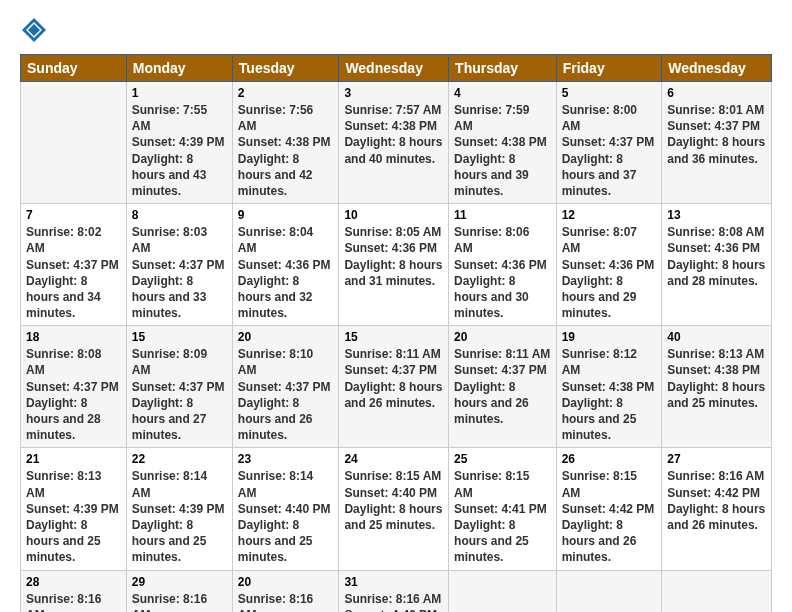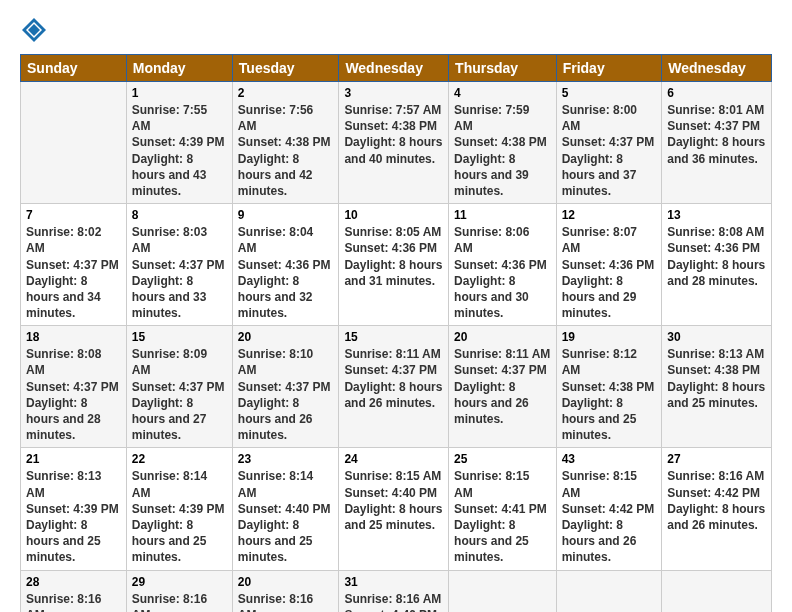--- a/index.html
+++ b/index.html
@@ -205,21 +205,21 @@
           </td>
           <td>
             <span class="day-num">20</span>
             <div class="day-info">Sunrise: 8:11 AM<br>Sunset: 4:37 PM<br>Daylight: 8 hours and 26 minutes.</div>
           </td>
           <td>
             <span class="day-num">19</span>
             <div class="day-info">Sunrise: 8:12 AM<br>Sunset: 4:38 PM<br>Daylight: 8 hours and 25 minutes.</div>
           </td>
           <td>
-            <span class="day-num">30</span>
+            <span class="day-num">40</span>
             <div class="day-info">Sunrise: 8:13 AM<br>Sunset: 4:38 PM<br>Daylight: 8 hours and 25 minutes.</div>
           </td>
         </tr>
         <tr>
           <td>
             <span class="day-num">21</span>
             <div class="day-info">Sunrise: 8:13 AM<br>Sunset: 4:39 PM<br>Daylight: 8 hours and 25 minutes.</div>
           </td>
           <td>
             <span class="day-num">22</span>
@@ -231,21 +231,21 @@
           </td>
           <td>
             <span class="day-num">24</span>
             <div class="day-info">Sunrise: 8:15 AM<br>Sunset: 4:40 PM<br>Daylight: 8 hours and 25 minutes.</div>
           </td>
           <td>
             <span class="day-num">25</span>
             <div class="day-info">Sunrise: 8:15 AM<br>Sunset: 4:41 PM<br>Daylight: 8 hours and 25 minutes.</div>
           </td>
           <td>
-            <span class="day-num">43</span>
+            <span class="day-num">26</span>
             <div class="day-info">Sunrise: 8:15 AM<br>Sunset: 4:42 PM<br>Daylight: 8 hours and 26 minutes.</div>
           </td>
           <td>
             <span class="day-num">27</span>
             <div class="day-info">Sunrise: 8:16 AM<br>Sunset: 4:42 PM<br>Daylight: 8 hours and 26 minutes.</div>
           </td>
         </tr>
         <tr>
           <td>
             <span class="day-num">28</span>

